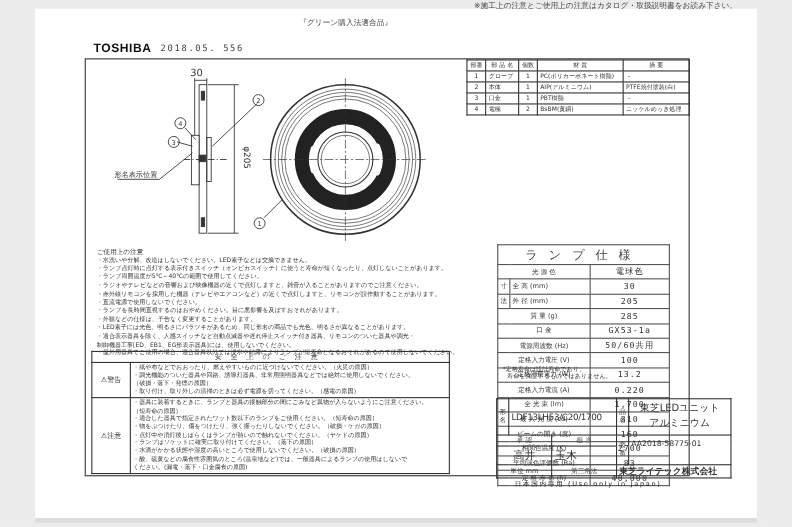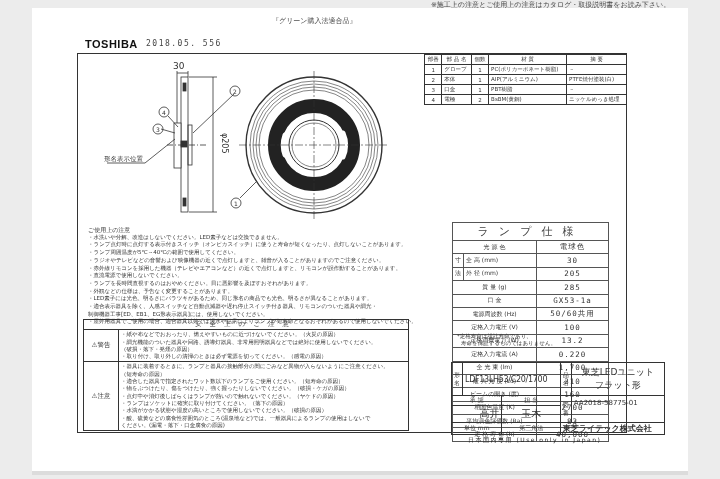--- a/index.html
+++ b/index.html
@@ -261,32 +261,32 @@
   </table>
 
 <table class="abs title-block" style="top:362px;left:413px;width:214px;margin-left:38px;">
   <tbody>
       <tr style="height:33px">
     <td style="width:6px;font-size:6px;white-space:normal;line-height:8px">形名</td>
     <td colspan="2" style="font-size:8px;letter-spacing:-0.3px">LDF13LH53/C20/1700</td>
     <td style="width:6px;font-size:6px;white-space:normal;line-height:8px">品名</td>
     <td style="font-size:9px;line-height:13px;text-align:center">
       <div>東芝LEDユニット</div>
-      <div>フラット形</div>
+      <div>アルミニウム</div>
     </td>
   </tr>
   <tr style="height:8px">
     <td colspan="2" style="text-align:center">承 認</td>
     <td style="text-align:center">担 当</td>
     <td rowspan="2" style="white-space:normal;line-height:8px">図番</td>
     <td rowspan="2" style="font-size:7px;vertical-align:top;padding-top:3px">AA2018-58775-01</td>
   </tr>
   <tr style="height:17px">
-    <td colspan="2" style="text-align:right;font-size:10px">高井</td>
-    <td style="text-align:center;font-size:10px">玉木</td>
+    <td colspan="2" style="text-align:center;font-size:10px">高井</td>
+    <td style="font-size:10px">玉木</td>
   </tr>
   <tr style="height:12px">
     <td colspan="2" style="text-align:center">単位 mm</td>
     <td style="text-align:center">第三角法</td>
     <td colspan="2" style="text-align:left;font-size:8px;font-weight:bold">東芝ライテック株式会社</td>
   </tr>
 </tbody>
   </table>
 
 <div class="abs t made-in" style="top:436px;left:468px;">日本国内専用 (Use only in Japan)</div>

